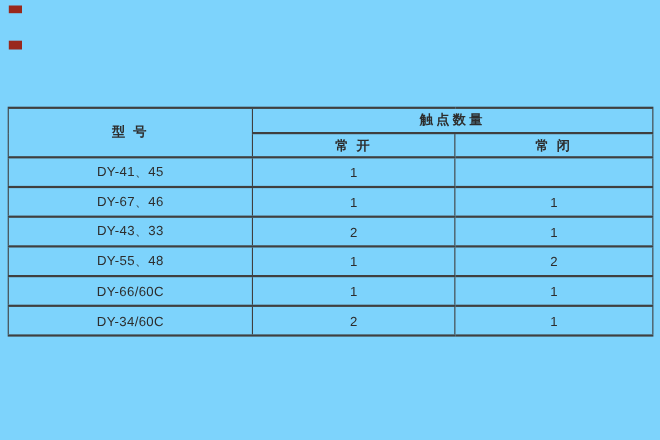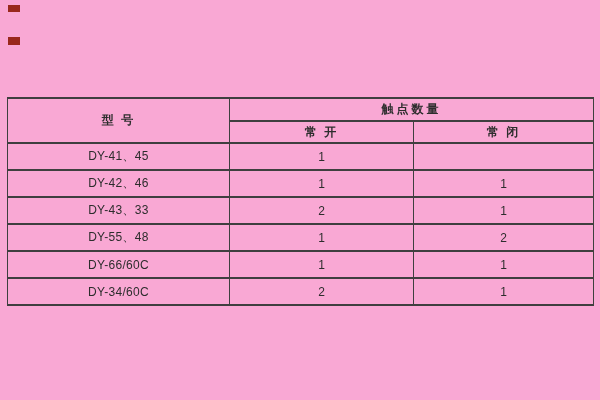--- a/index.html
+++ b/index.html
@@ -1,21 +1,21 @@
 <!DOCTYPE html>
 <html><head>
 <meta charset="utf-8">
 <style>
   * { margin: 0; padding: 0; box-sizing: border-box; }
   html, body { background: #ffffff; }
   .page {
     position: relative;
     width: 600px;
     height: 400px;
-    background: #f9a8d4;
+    background: #7dd3fc;
     overflow: hidden;
     font-family: "Liberation Sans", "DejaVu Sans", sans-serif;
     color: #2d2d2d;
   }
   .red-mark {
     position: absolute;
     left: 8px;
     width: 12px;
   }
   .mark-1 { top: 5px;  height: 7px; }
@@ -88,21 +88,21 @@
         <td class="sub-h">常 开</td>
         <td class="sub-h">常 闭</td>
       </tr>
 
       <tr class="data-row">
         <td class="model">DY-41、45</td>
         <td class="count">1</td>
         <td class="count"></td>
       </tr>
       <tr class="data-row">
-        <td class="model">DY-42、46</td>
+        <td class="model">DY-67、46</td>
         <td class="count">1</td>
         <td class="count">1</td>
       </tr>
       <tr class="data-row">
         <td class="model">DY-43、33</td>
         <td class="count">2</td>
         <td class="count">1</td>
       </tr>
       <tr class="data-row">
         <td class="model">DY-55、48</td>

